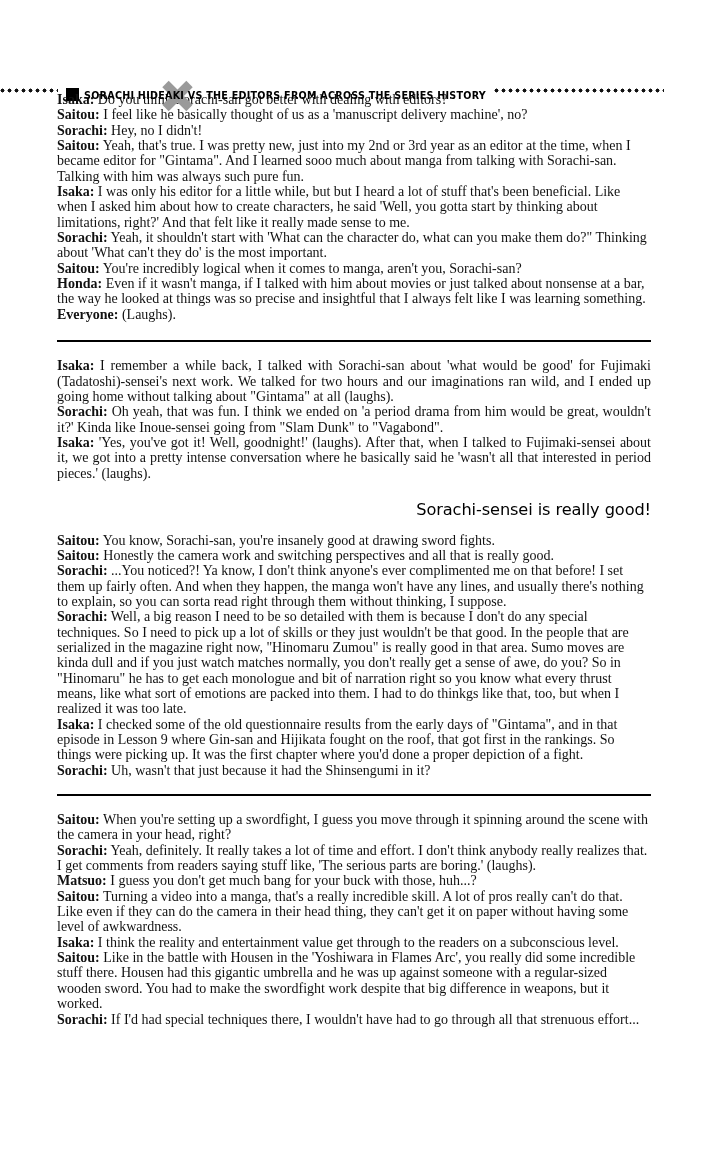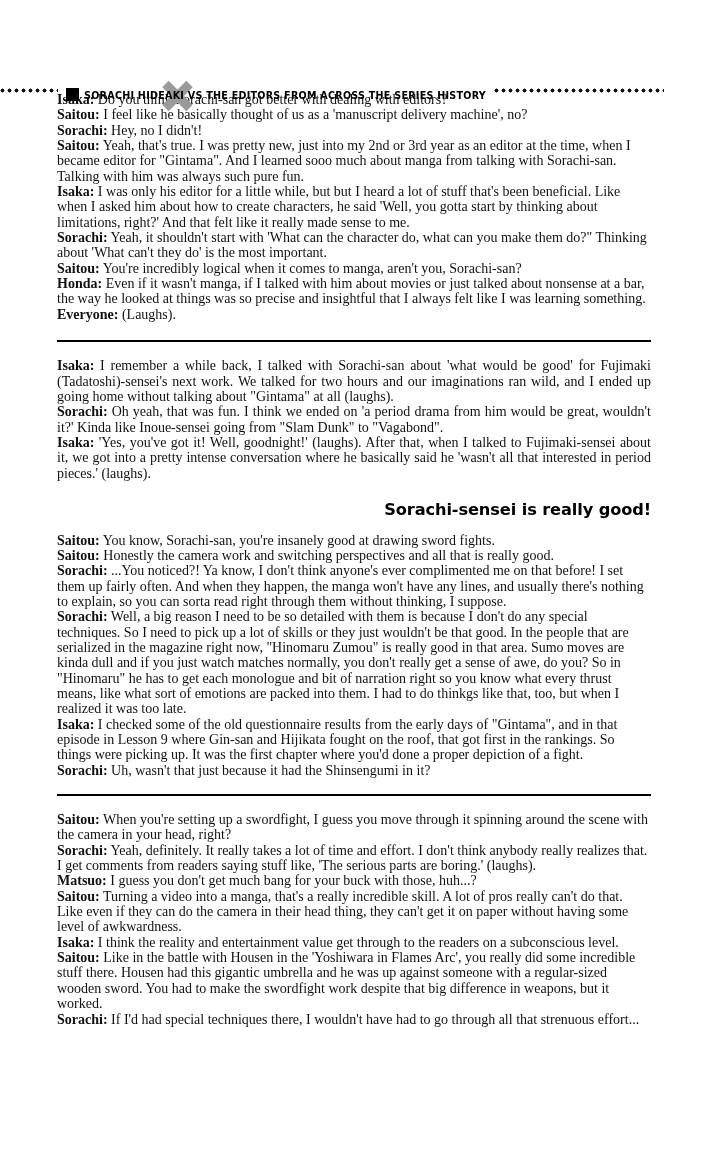--- a/index.html
+++ b/index.html
@@ -111,21 +111,21 @@
 
   .divider {
     height: 0;
     border-top: 2.4px solid #000;
     margin: 0;
   }
 
   .sub-heading {
     font-family: "DejaVu Sans", sans-serif;
     font-size: 16.2px;
-    font-weight: bold;
+    font-weight: normal;
     text-align: right;
     line-height: 1.15;
     letter-spacing: -0.1px;
   }
 </style>
 </head>
 <body>
 
 <div class="header-band">
   <div class="dot-rule left"></div>

